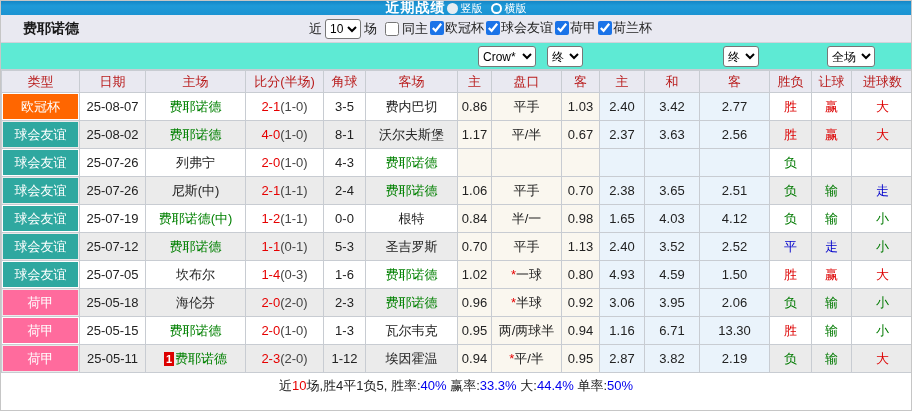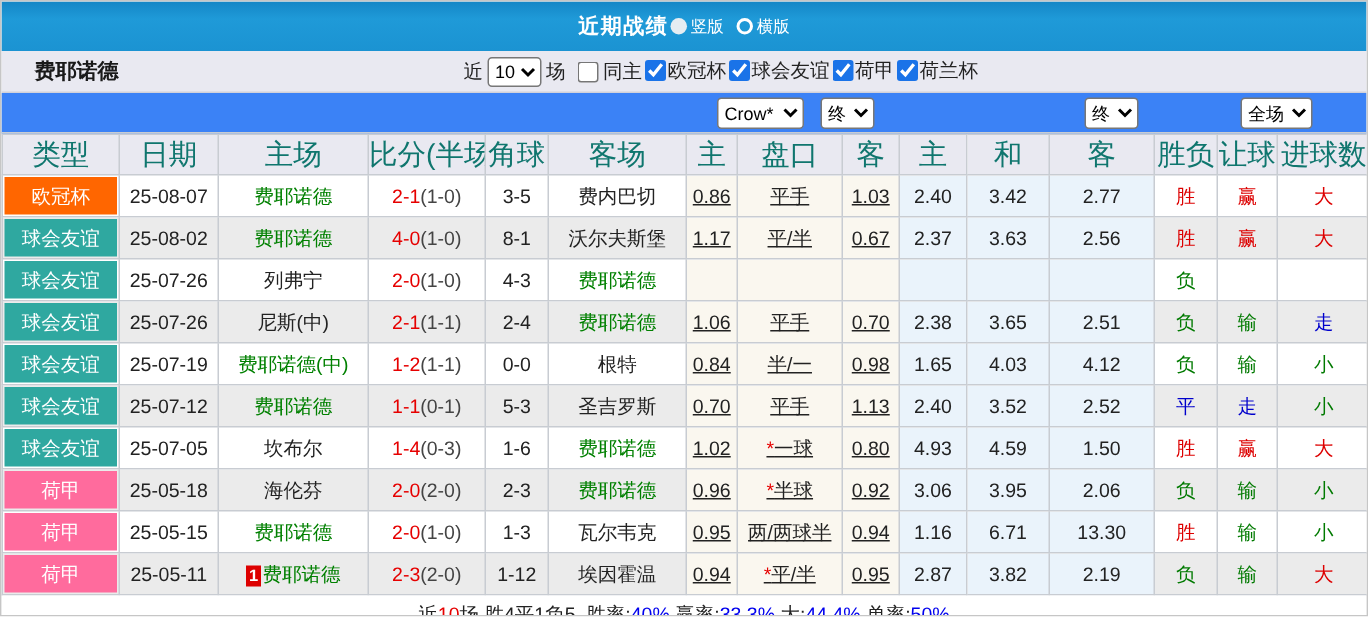--- a/index.html
+++ b/index.html
@@ -1,52 +1,52 @@
 <!DOCTYPE html>
 <html><head>
 <meta charset="utf-8">
 <style>
   * { box-sizing: border-box; }
   body { margin:0; font-family:"Liberation Sans","DejaVu Sans",sans-serif; background:#fff; }
   .page { position:relative; width:912px; height:411px; background:#fff; border:1px solid #c6c6c6; overflow:hidden; }
 
   
-  .title-bar { height:33px; background:linear-gradient(#1486c6,#1f9ad8 35%,#1b93d2); display:flex; align-items:center; justify-content:center; color:#fff; }
+  .title-bar { height:14px; background:linear-gradient(#1486c6,#1f9ad8 35%,#1b93d2); display:flex; align-items:center; justify-content:center; color:#fff; }
   .title-bar .title { font-size:14px; font-weight:bold; letter-spacing:1px; }
   .radio { display:inline-block; width:11px; height:11px; border-radius:50%; background:#e6edf2; vertical-align:-1px; margin:0 3px 0 1px; cursor:pointer; }
   .radio.off { width:11px; height:11px; background:transparent; border:2px solid #fff; margin-left:8px; }
   .radio-label { font-size:11px; cursor:pointer; }
 
   
   .team-bar { height:28px; background:#e9e9f1; position:relative; display:flex; align-items:center; border-bottom:1px solid #d2d2da; }
   .team-name { font-size:14px; font-weight:bold; color:#1a1a1a; margin-left:22px; }
   .team-controls { position:absolute; left:308px; top:0; height:100%; display:flex; align-items:center; font-size:13px; color:#222; }
   .team-controls select { margin:0 3px; font-size:12px; height:20px; border:1px solid #777; border-radius:3px; background:#fff; }
   .team-controls input[type=checkbox] { width:14px; height:14px; accent-color:#1a73e8; margin:0 3px 0 8px; }
   .comp-group label { display:inline-flex; align-items:center; cursor:pointer; }
   .comp-group input[type=checkbox] { margin:0 1px 0 2px; }
 
   
-  .filter-bar { height:27px; background:#3b82f6; position:relative; border-bottom:1px solid #c8ccd2; }
+  .filter-bar { height:27px; background:#5eead4; position:relative; border-bottom:1px solid #c8ccd2; }
   .filter-bar select { position:absolute; top:3px; height:21px; font-size:12px; background:#fff; border:1px solid #777; border-radius:3px; }
   .sel-bookmaker { left:477px; width:58px; }
   .sel-hctime   { left:546px; width:36px; }
   .sel-oddstype { left:629px; width:86px; }
   .sel-oddstime { left:722px; width:36px; }
   .sel-scope    { left:826px; width:48px; }
 
   
   table.grid { border-collapse:collapse; table-layout:fixed; width:912px; }
   .grid th, .grid td { border:1px solid #c8ccd2; text-align:center; overflow:hidden; white-space:nowrap; padding:0; }
   .grid thead tr { height:22px; }
-  .grid thead th { background:#e9e9f1; font-weight:normal; font-size:19px; color:#0f766e; }
+  .grid thead th { background:#e9e9f1; font-weight:normal; font-size:13px; color:#b91c1c; }
   .grid tbody tr { height:27.5px; font-size:13px; color:#222; }
   .grid tbody tr:nth-child(odd) td { background:#fff; }
   .grid tbody tr:nth-child(even) td { background:#ebebeb; }
-  .grid td.asian { background:#faf7ef !important;text-decoration:underline; }
+  .grid td.asian { background:#faf7ef !important; }
   .grid td.euro  { background:#eaf3fb !important;margin-top:28px; }
   .grid .g-left { border-left-color:#9fc0dc; }
   .type-cell { padding:1px !important; }
   .type-badge { display:block; height:100%; color:#fff; font-size:13px; line-height:25px; }
   .team-link { color:#008000; cursor:pointer; }
   .team-plain { color:#222; }
   .ft { color:#e60000; }
   .ht { color:#444;text-align:center; }
   .t-red { color:#dd0000; }
   .t-green { color:#007a00; }

